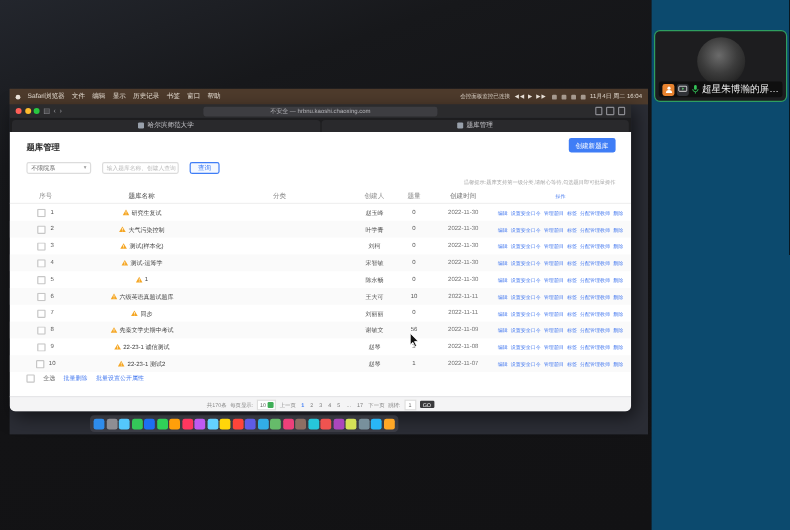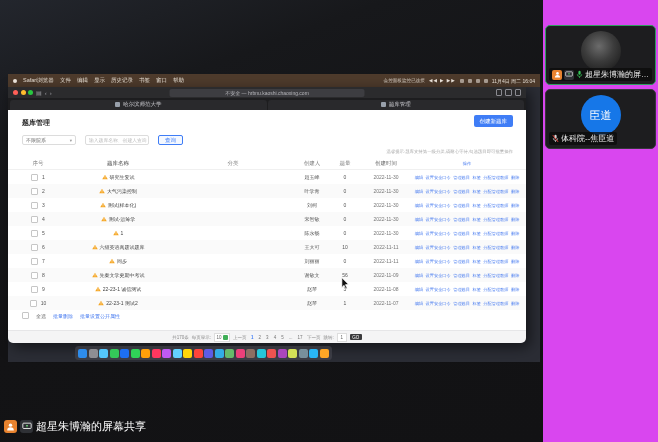--- a/index.html
+++ b/index.html
@@ -82,21 +82,21 @@
   
   .share-overlay{position:absolute;left:4px;top:419px;display:flex;align-items:center;gap:3px;
                  font-size:11px;color:#fff;z-index:6;}
   .badge-person{width:13px;height:13px;background:#e8832f;border-radius:3px;display:inline-flex;
                 align-items:center;justify-content:center;flex:none;}
   .badge-person svg{width:9px;height:9px;}
   .badge-share{width:13px;height:13px;background:#2f3136;border-radius:3px;display:inline-flex;
                align-items:center;justify-content:center;flex:none;}
   .badge-share svg{width:10px;height:9px;}
   
-  .sidebar{position:absolute;left:543px;top:0;width:115px;height:442px;background:#d946ef;
+  .sidebar{position:absolute;left:543px;top:0;width:115px;height:442px;background:#0c4a6e;
            box-sizing:border-box;padding-top:25px;display:flex;flex-direction:column;gap:4px;align-items:center;}
   .tile{position:relative;width:111px;height:60px;background:#1d1d1f;border:1px solid #37373b;
         border-radius:5px;box-sizing:border-box;flex:none;}
   .tile.active{border-color:#2f9e5f;}
   .avatar{position:absolute;left:50%;top:5px;transform:translateX(-50%);width:40px;height:40px;border-radius:50%;
           display:flex;align-items:center;justify-content:center;overflow:hidden;}
   .av-photo-dark{background:radial-gradient(circle at 45% 38%,#6b6b6b 0%,#3c3c3c 45%,#1e1e1e 85%);}
   .av-photo-red{background:radial-gradient(circle at 50% 58%,#ecc9ac 16%,#6e2020 38%,#c43430 68%,#871c1c 100%);}
   .av-photo-landscape{background:linear-gradient(180deg,#aab6ba 0%,#8c9c95 45%,#56685d 72%,#3e4a43 100%);}
   .av-photo-cathedral{background:linear-gradient(180deg,#9fb9d8 0%,#7e95ad 38%,#565f6b 72%,#393e46 100%);}
@@ -522,35 +522,20 @@
         <span style="background: rgb(212, 225, 87);"></span>
         <span style="background: rgb(120, 144, 156);"></span>
         <span style="background: rgb(41, 182, 246);"></span>
         <span style="background: rgb(255, 167, 38);"></span>
       </div>
 
     <svg class="cursor" viewBox="0 0 12 18">
       <path d="M1 1l9 9.2-4.1.4 2.4 4.9-1.9 1-2.4-5L1 14.4z" fill="#111" stroke="#fff" stroke-width="0.9"></path>
     </svg>
 
-    <div class="share-overlay">
-      <span class="badge-person">
-        <svg viewBox="0 0 10 10">
-            <circle cx="5" cy="3.5" r="1.9" fill="#fff"></circle>
-            <path d="M1.3 9.4a3.7 3.7 0 0 1 7.4 0z" fill="#fff"></path>
-          </svg>
-      </span>
-      <span class="badge-share">
-        <svg viewBox="0 0 12 10">
-            <rect x="1" y="1" width="10" height="6.4" rx="1" fill="none" stroke="#fff" stroke-width="1"></rect>
-            <path d="M6 6V3.2M4.9 4.3L6 3.2l1.1 1.1" stroke="#6ee07a" stroke-width="0.9" fill="none"></path>
-          </svg>
-      </span>
-      <span>超星朱博瀚的屏幕共享</span>
-    </div>
   </div>
 
   <div class="sidebar">
   <div class="tile active">
     <div class="avatar av-photo-dark"></div>
     <div class="tile-label">
       <span class="lbl-icons" style="display:inline-flex;gap:2px;align-items:center;">
             <span class="badge-person">
               <svg viewBox="0 0 10 10">
                 <circle cx="5" cy="3.5" r="1.9" fill="#fff"></circle>
@@ -569,29 +554,15 @@
               <line x1="5" y1="8.8" x2="5" y2="11" stroke="#35c759" stroke-width="1"></line>
             </svg>
           </span>
       <span class="lbl-name">超星朱博瀚的屏…</span>
     </div>
   </div>
 
 
 
 
-  <div class="tile">
-    <div class="avatar av-initials">臣道</div>
-    <div class="tile-label">
-      <span class="lbl-icons" style="display:inline-flex;gap:2px;align-items:center;">
-            <svg class="mic" viewBox="0 0 10 12">
-              <rect x="3.4" y="0.8" width="3.2" height="5.6" rx="1.6" fill="#d8d8d8"></rect>
-              <path d="M1.8 5.6a3.2 3.2 0 0 0 6.4 0" fill="none" stroke="#d8d8d8" stroke-width="1"></path>
-              <line x1="5" y1="8.8" x2="5" y2="11" stroke="#d8d8d8" stroke-width="1"></line>
-              <line x1="1.2" y1="1.2" x2="8.8" y2="11" stroke="#ff453a" stroke-width="1.2"></line>
-            </svg>
-          </span>
-      <span class="lbl-name">体科院--焦臣道</span>
-    </div>
-  </div>
 
 </div>
 </div>
 
 </body></html>

